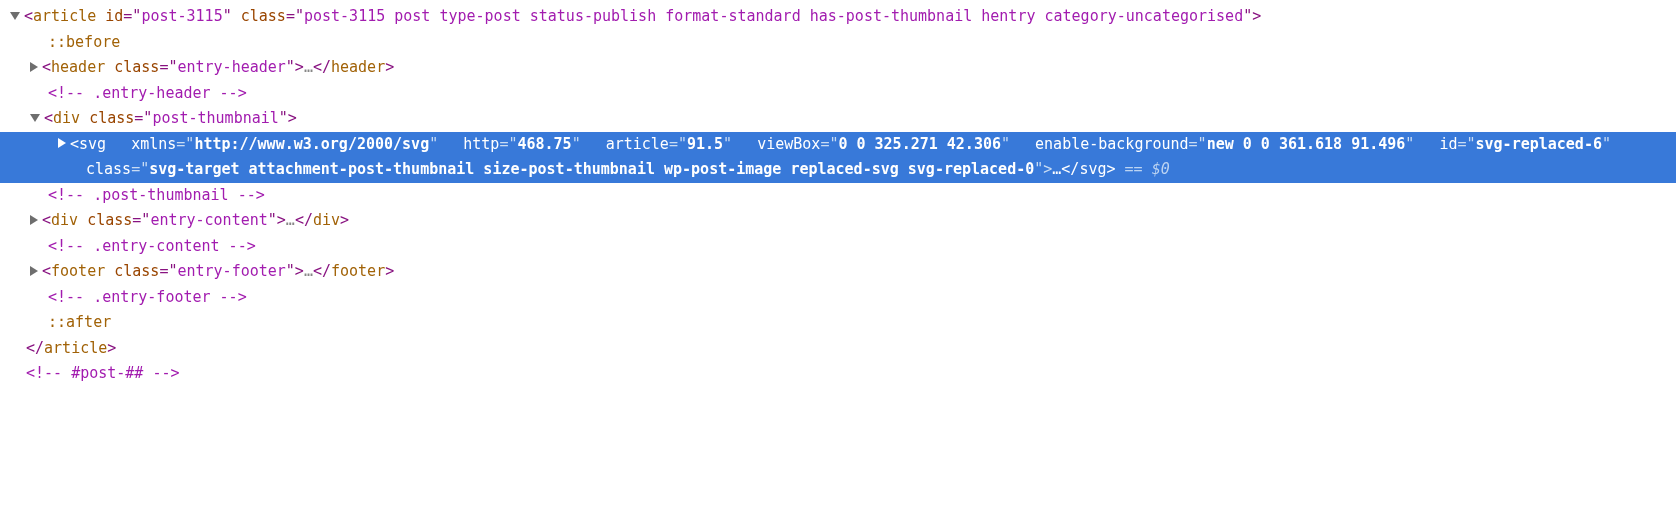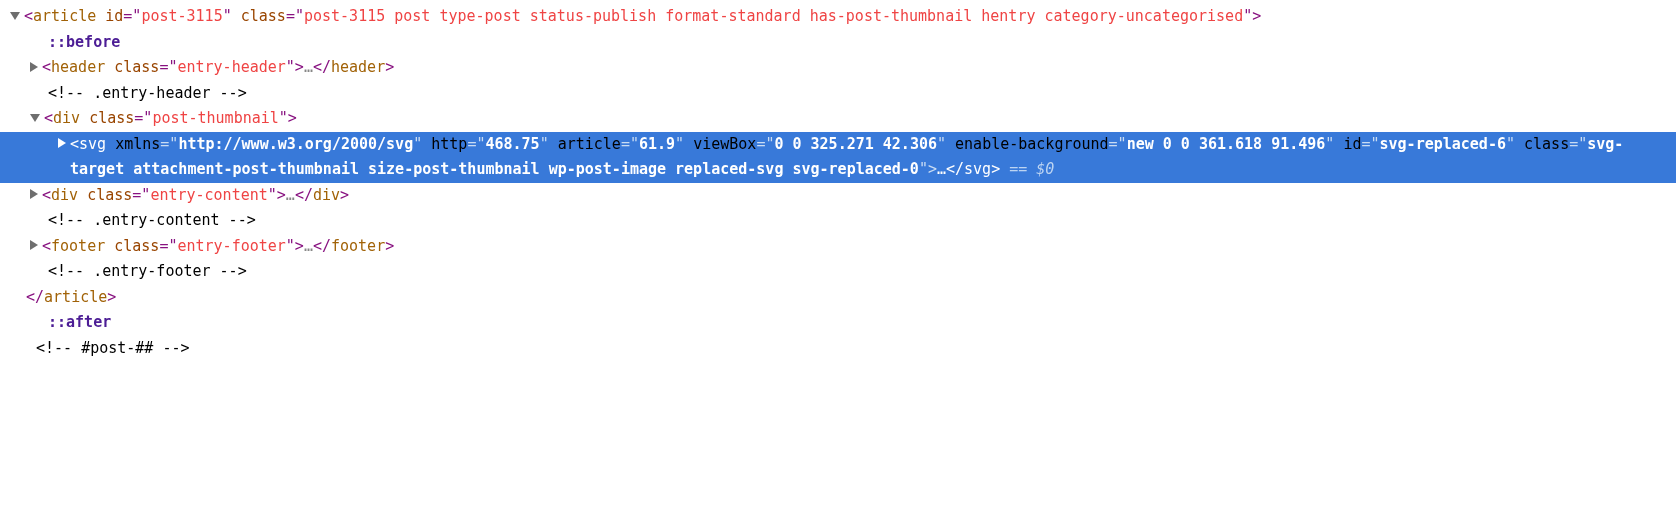--- a/index.html
+++ b/index.html
@@ -54,23 +54,23 @@
   .arrow-right-white {
     border-top: 5px solid transparent;
     border-bottom: 5px solid transparent;
     border-left: 8px solid #ffffff;
     position: relative;
     top: -1px;
   }
 
   .tag { color: #a16207; }
   .attr-name { color: #994500; }
-  .attr-value { color: #ef4444; }
-  .pseudo { color: #4c1d95; font-weight: bold; }
-  .comment { color: #000000; margin-top: 44px; }
+  .attr-value { color: #a21caf; }
+  .pseudo { color: #a16207; }
+  .comment { color: #a21caf; margin-top: 44px; }
   .punct { color: #881280; }
   .notexpanded { color: #888888; }
 
   .selected {
     background: #3879d9;
     color: #ffffff;
     display: block;
     white-space: normal;
     word-break: break-word;
     padding-left: 70px;
@@ -78,21 +78,22 @@
     padding-right: 8px;
   }
   .selected .tag,
   .selected .attr-name,
   .selected .attr-value,
   .selected .punct,
   .selected .notexpanded {
     color: #ffffff;
   }
   .selected .attr-name {
-    color: #000000;
+    color: #ffffff;
+    margin-left: 16px;
   }
   .selected .attr-value {
     font-weight: bold;
   }
   .selected .eqzero {
     color: #bcd4f2;
     font-style: italic;
   }
   .selected .sep {
     color: #c9dcf3;
@@ -128,52 +129,55 @@
 
   <div class="line noindent-arrow">
     <span class="arrow arrow-down"></span><span class="punct">&lt;</span><span class="tag">div</span>
     <span class="attr-name">class</span><span class="punct">="</span><span class="attr-value">post-thumbnail</span><span class="punct">"&gt;</span>
   </div>
 
   <div class="selected">
     <span class="arrow arrow-right-white"></span><span class="punct">&lt;</span><span class="tag">svg</span>
     <span class="attr-name">xmlns</span><span class="sep">="</span><span class="attr-value">http://www.w3.org/2000/svg</span><span class="sep">"</span>
     <span class="attr-name">http</span><span class="sep">="</span><span class="attr-value">468.75</span><span class="sep">"</span>
-    <span class="attr-name">article</span><span class="sep">="</span><span class="attr-value">61.9</span><span class="sep">"</span>
+    <span class="attr-name">article</span><span class="sep">="</span><span class="attr-value">91.5</span><span class="sep">"</span>
     <span class="attr-name">viewBox</span><span class="sep">="</span><span class="attr-value">0 0 325.271 42.306</span><span class="sep">"</span>
     <span class="attr-name">enable-background</span><span class="sep">="</span><span class="attr-value">new 0 0 361.618 91.496</span><span class="sep">"</span>
     <span class="attr-name">id</span><span class="sep">="</span><span class="attr-value">svg-replaced-6</span><span class="sep">"</span>
     <span class="attr-name">class</span><span class="sep">="</span><span class="attr-value">svg-target attachment-post-thumbnail size-post-thumbnail wp-post-image replaced-svg svg-replaced-0</span><span class="sep">"&gt;</span><span class="notexpanded">…</span><span class="punct">&lt;/</span><span class="tag">svg</span><span class="punct">&gt;</span><span class="eqzero"> == $0</span>
   </div>
 
 
+  <div class="line indent-1">
+    <span class="comment">&lt;!-- .post-thumbnail --&gt;</span>
+  </div>
 
   <div class="line noindent-arrow">
     <span class="arrow arrow-right"></span><span class="punct">&lt;</span><span class="tag">div</span>
     <span class="attr-name">class</span><span class="punct">="</span><span class="attr-value">entry-content</span><span class="punct">"&gt;</span><span class="notexpanded">…</span><span class="punct">&lt;/</span><span class="tag">div</span><span class="punct">&gt;</span>
   </div>
 
   <div class="line indent-1">
     <span class="comment">&lt;!-- .entry-content --&gt;</span>
   </div>
 
   <div class="line noindent-arrow">
     <span class="arrow arrow-right"></span><span class="punct">&lt;</span><span class="tag">footer</span>
     <span class="attr-name">class</span><span class="punct">="</span><span class="attr-value">entry-footer</span><span class="punct">"&gt;</span><span class="notexpanded">…</span><span class="punct">&lt;/</span><span class="tag">footer</span><span class="punct">&gt;</span>
   </div>
 
   <div class="line indent-1">
     <span class="comment">&lt;!-- .entry-footer --&gt;</span>
   </div>
 
+  <div class="line indent-1">
+    <span class="pseudo">::after</span>
+  </div>
+
   <div class="line" style="padding-left:26px">
     <span class="punct">&lt;/</span><span class="tag">article</span><span class="punct">&gt;</span>
   </div>
 
-  <div class="line indent-1">
-    <span class="pseudo">::after</span>
-  </div>
-
-  <div class="line" style="padding-left:36px">
+  <div class="line" style="padding-left:26px">
     <span class="comment">&lt;!-- #post-## --&gt;</span>
   </div>
 
 </div>
 
 </body></html>

